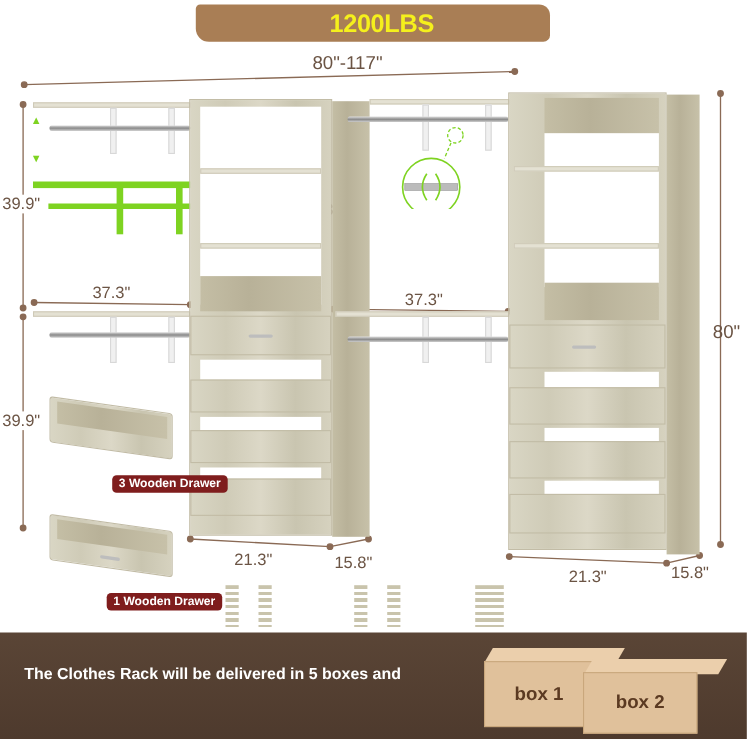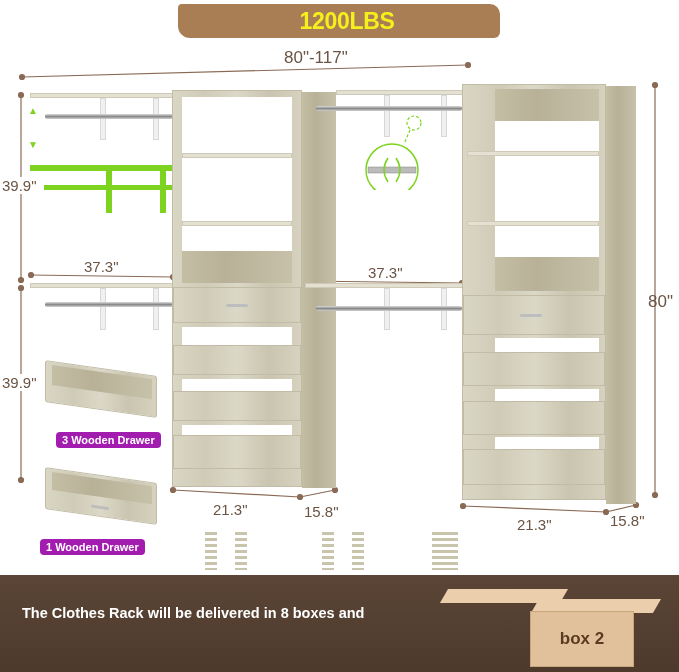--- a/index.html
+++ b/index.html
@@ -21,22 +21,22 @@
   .wood-dark { background: linear-gradient(90deg, #c4bea5 0%, #b8b198 40%, #c7c1a9 100%); }
   .edge { border: 1px solid #c2bca6; }
 
   .panel { position: absolute; }
   .shelf-board { position: absolute; height: 5px; background: #e4e1d3; border: 1px solid #cfcab8; }
   .rod { position: absolute; height: 5px; background: linear-gradient(180deg,#dcdcdc,#8a8a8a 50%,#cfcfcf); border-radius: 2px; }
   .bracket { position: absolute; width: 6px; background: #f0f0f0; border: 1px solid #d8d8d8; }
   .handle { position: absolute; height: 3px; width: 22px; background: #bdbdbd; border-radius: 2px; }
 
   .green-label {
-    position: absolute; background: #a21caf; color: #fff; font-weight: bold; font-size: 11px;
-    padding: 2px 6px; border-radius: 4px;
+    position: absolute; background: #7f1d1d; color: #fff; font-weight: bold; font-size: 11px;
+    padding: 2px 6px; border-radius: 4px; margin-left: 46px;
   }
   .callout-text {
     position: absolute; color: #6fb82a; font-weight: bold; font-size: 11.5px; text-align: center;
     line-height: 15px; -webkit-text-stroke: 0.2px #fff;
   }
 
   .footer {
     position: absolute; left: 0; top: 575px; width: 679px; height: 97px;
     background: linear-gradient(180deg, #5a4536 0%, #4e3a2d 100%);
   }
@@ -195,36 +195,39 @@
 
 <div class="wood edge" style="position:absolute;left:45px;top:368px;width:112px;height:42px;transform:skewY(8deg);border-radius:3px">
   <div class="wood-dark" style="position:absolute;left:6px;top:3px;width:100px;height:20px"></div>
 </div>
 <div class="green-label" style="left:56px;top:432px">3 Wooden Drawer</div>
 
 <div class="wood edge" style="position:absolute;left:45px;top:475px;width:112px;height:42px;transform:skewY(8deg);border-radius:3px">
   <div class="wood-dark" style="position:absolute;left:6px;top:3px;width:100px;height:18px"></div>
   <div class="handle" style="left:45px;top:30px;width:18px"></div>
 </div>
-<div class="green-label" style="left:40px;top:539px">1 Wooden Drawer</div>
+<div class="green-label" style="left:51px;top:539px">1 Wooden Drawer</div>
 
 <div style="position:absolute;left:205px;top:532px;width:48px;height:40px">
   <div style="position:absolute;left:0;top:0;width:12px;height:38px;background:repeating-linear-gradient(180deg,#c9c4ac 0 3px,#fff 3px 6px)"></div>
   <div style="position:absolute;left:30px;top:0;width:12px;height:38px;background:repeating-linear-gradient(180deg,#c9c4ac 0 3px,#fff 3px 6px)"></div>
 </div>
 <div style="position:absolute;left:322px;top:532px;width:48px;height:40px">
   <div style="position:absolute;left:0;top:0;width:12px;height:38px;background:repeating-linear-gradient(180deg,#c9c4ac 0 3px,#fff 3px 6px)"></div>
   <div style="position:absolute;left:30px;top:0;width:12px;height:38px;background:repeating-linear-gradient(180deg,#c9c4ac 0 3px,#fff 3px 6px)"></div>
 </div>
 <div style="position:absolute;left:432px;top:532px;width:48px;height:40px">
   <div style="position:absolute;left:0;top:0;width:26px;height:38px;background:repeating-linear-gradient(180deg,#c9c4ac 0 3px,#fff 3px 6px)"></div>
 </div>
 
 <div class="footer">
   <div class="footer-text">
-    <div>The Clothes Rack will be delivered in 8 boxes and</div>
+    <div>The Clothes Rack will be delivered in 5 boxes and</div>
   </div>
   <div class="box-top" style="left:444px;top:14px;width:120px;height:14px;transform:skewX(-30deg)"></div>
+  <div class="box" style="left:440px;top:26px;width:100px;height:60px">
+    <span>box 1</span>
+  </div>
   <div class="box-top" style="left:535px;top:24px;width:122px;height:14px;transform:skewX(-30deg)"></div>
   <div class="box" style="left:530px;top:36px;width:104px;height:56px">
     <span>box 2</span>
   </div>
 </div>
 
 </body></html>

